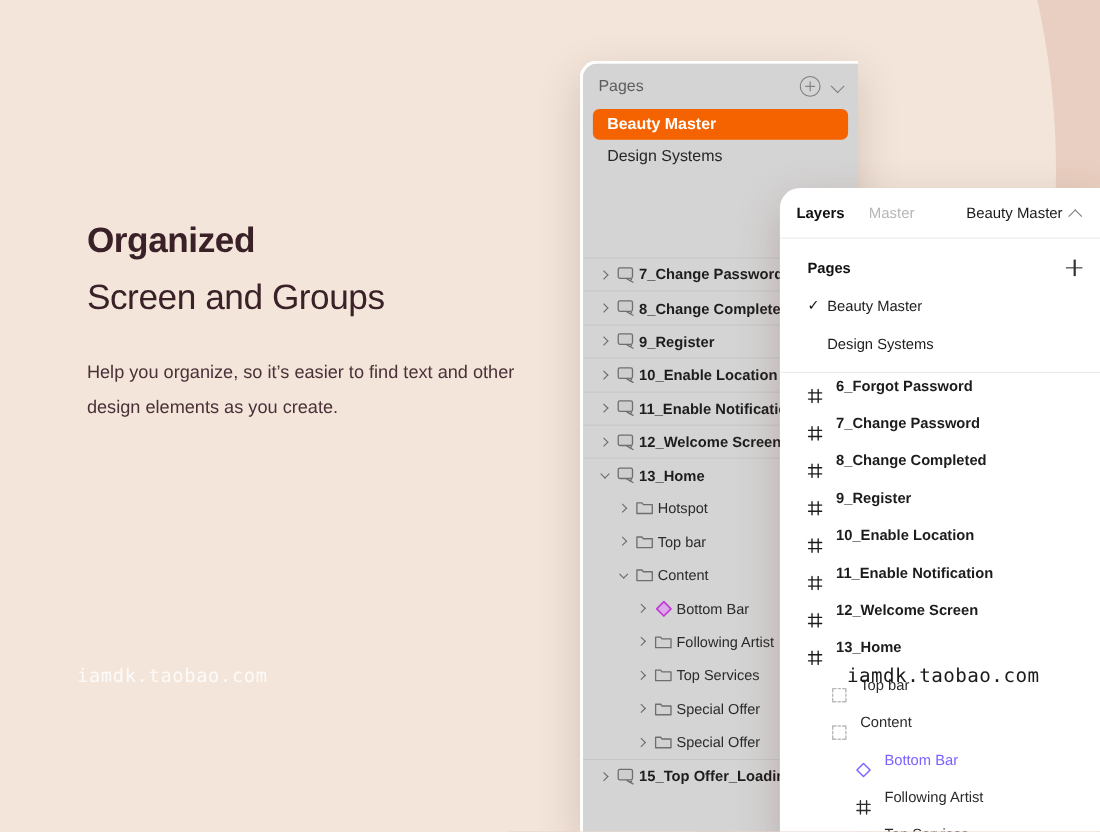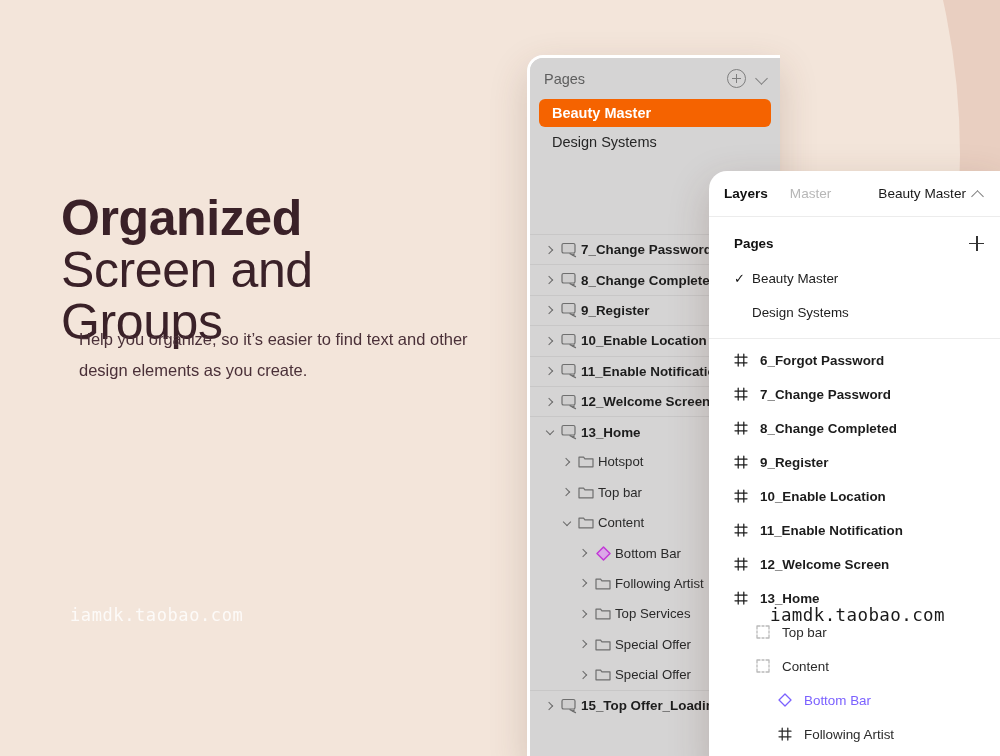--- a/index.html
+++ b/index.html
@@ -16,22 +16,22 @@
   .bg-layer { position:absolute; }
 
   .bg-base      { inset:0; background:#e2c3b2; }
   .bg-mid       { left:-340px; top:-460px; width:1560px; height:1560px;
                   border-radius:50%; background:#e9cfc1; }
   .bg-light     { left:-470px; top:-560px; width:1430px; height:1430px;
                   border-radius:50%; background:#f3e5da; }
 
   
   #headline {
-    position:absolute; left:61px; top:192px; width:420px;
-    color:#3a2128; font-weight:700; font-size:50px; line-height:52px;
+    position:absolute; left:79px; top:192px; width:420px;
+    color:#3a2128; font-weight:700; font-size:32px; line-height:52px;
     letter-spacing:-0.4px;
   }
   #headline .l2 { font-weight:400; display:block; }
   #subcopy {
     position:absolute; left:79px; top:324px; width:390px;
     color:#4a3038; font-size:16.5px; line-height:31px; font-weight:400;
   }
   #watermark-left {
     position:absolute; left:70px; top:605px;
     color:#ffffff; opacity:.82; font-size:17px; letter-spacing:.6px;
@@ -129,21 +129,21 @@
   .plus-glyph::after{ top:0; bottom:0; left:7px; width:1.5px; }
 
   .rpg {
     height:34px; display:flex; align-items:center;
     font-size:13.4px; color:#1d1d1d; padding-left:25px;
   }
   .rpg .ck { width:18px; flex:none; font-size:13px; color:#111; }
   #right-divider { height:1px; background:#ececec; margin:9px 0 4px 0; }
 
   .rrow {
-    display:flex; align-items:center; height:34px;
+    display:flex; height:34px;
     font-size:13.4px; color:#1c1c1c; font-weight:700;
     padding-left:25px;
   }
   .rrow.sub { font-weight:400; color:#2b2b2b; }
   .rrow .ricon { width:26px; flex:none; display:flex; align-items:center; }
   .rrow.accent { color:#7b61ff; }
 
   #watermark-right {
     position:absolute; left:770px; top:605px;
     color:#1a1a1a; font-size:17.5px; letter-spacing:.4px;

